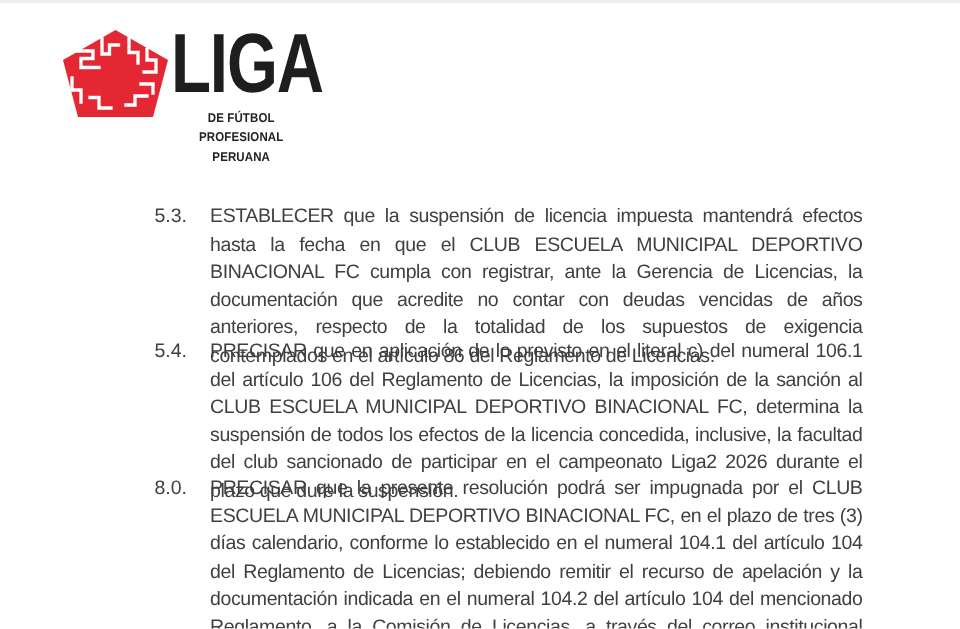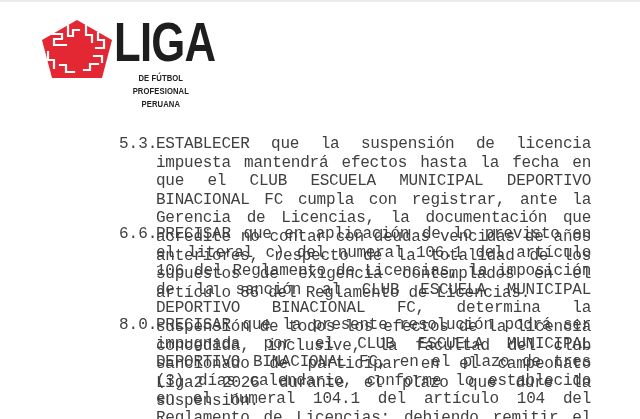--- a/index.html
+++ b/index.html
@@ -21,24 +21,23 @@
     }
     .brand-sub {
       position: absolute; left: 114px; top: 72px; width: 104px;
       text-align: center;
       font-weight: 700; font-size: 8.5px; line-height: 13px;
       color: #222; letter-spacing: 0.1px;
       transform: scaleX(0.9); transform-origin: left top;
     }
     .clause {
       position: absolute; left: 103px; width: 472px;
-      font-family: Liberation Mono, monospace;
-      font-size: 16px; line-height: 18.6px;
+      font-family: Liberation Sans, sans-serif;
+      font-size: 13px; line-height: 18.6px;
       color: #404040;
-      margin-left: 16px;
     }
     .clause .num { position: absolute; left: 0; top: 0; width: 36px; }
     .clause .text {
       margin-left: 37px;
       text-align: justify;
       letter-spacing: -0.25px;
       word-spacing: 0px;
     }
     .email { color: #2a79c9; text-decoration: underline; }
   </style>
@@ -70,20 +69,20 @@
   <div>DE FÚTBOL PROFESIONAL</div>
   <div>PERUANA</div>
 </div>
 
 <div class="clause" style="top:135px;">
   <span class="num">5.3.</span>
   <div class="text">ESTABLECER que la suspensión de licencia impuesta mantendrá efectos hasta la fecha en que el CLUB ESCUELA MUNICIPAL DEPORTIVO BINACIONAL FC cumpla con registrar, ante la Gerencia de Licencias, la documentación que acredite no contar con deudas vencidas de años anteriores, respecto de la totalidad de los supuestos de exigencia contemplados en el artículo 86 del Reglamento de Licencias.</div>
 </div>
 
 <div class="clause" style="top:225px;">
-  <span class="num">6.6.</span>
+  <span class="num">5.4.</span>
   <div class="text">PRECISAR que en aplicación de lo previsto en el literal c) del numeral 106.1 del artículo 106 del Reglamento de Licencias, la imposición de la sanción al CLUB ESCUELA MUNICIPAL DEPORTIVO BINACIONAL FC, determina la suspensión de todos los efectos de la licencia concedida, inclusive, la facultad del club sancionado de participar en el campeonato Liga2 2026 durante el plazo que dure la suspensión.</div>
 </div>
 
 <div class="clause" style="top:316px;">
   <span class="num">8.0.</span>
   <div class="text"><span>PRECISAR que la presente resolución podrá ser impugnada por el CLUB ESCUELA MUNICIPAL DEPORTIVO BINACIONAL FC, en el plazo de tres (3) días calendario, conforme lo establecido en el numeral 104.1 del artículo 104 del Reglamento de Licencias; debiendo remitir el recurso de apelación y la documentación indicada en el numeral 104.2 del artículo 104 del mencionado Reglamento, a la Comisión de Licencias, a través del correo institucional </span><a class="email">comision.licencia@lfpp.pe</a><span>.</span></div>
 </div>
 
 </body></html>

